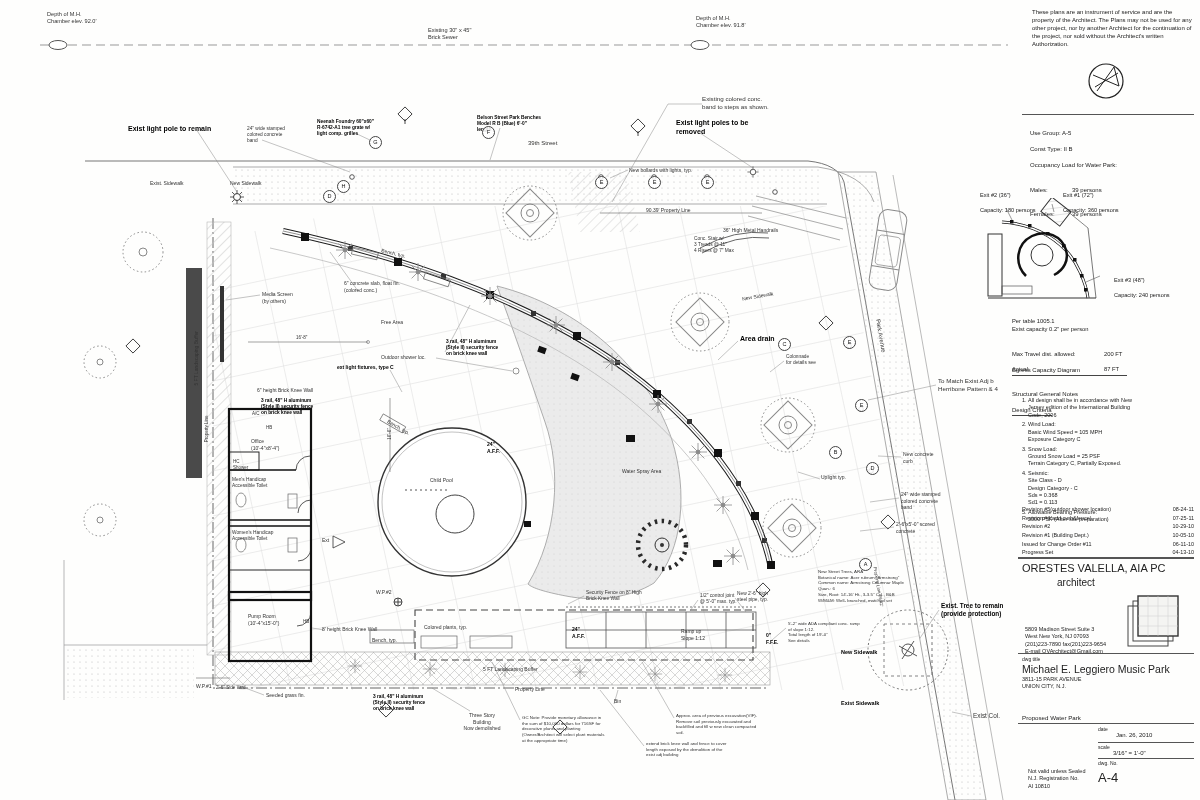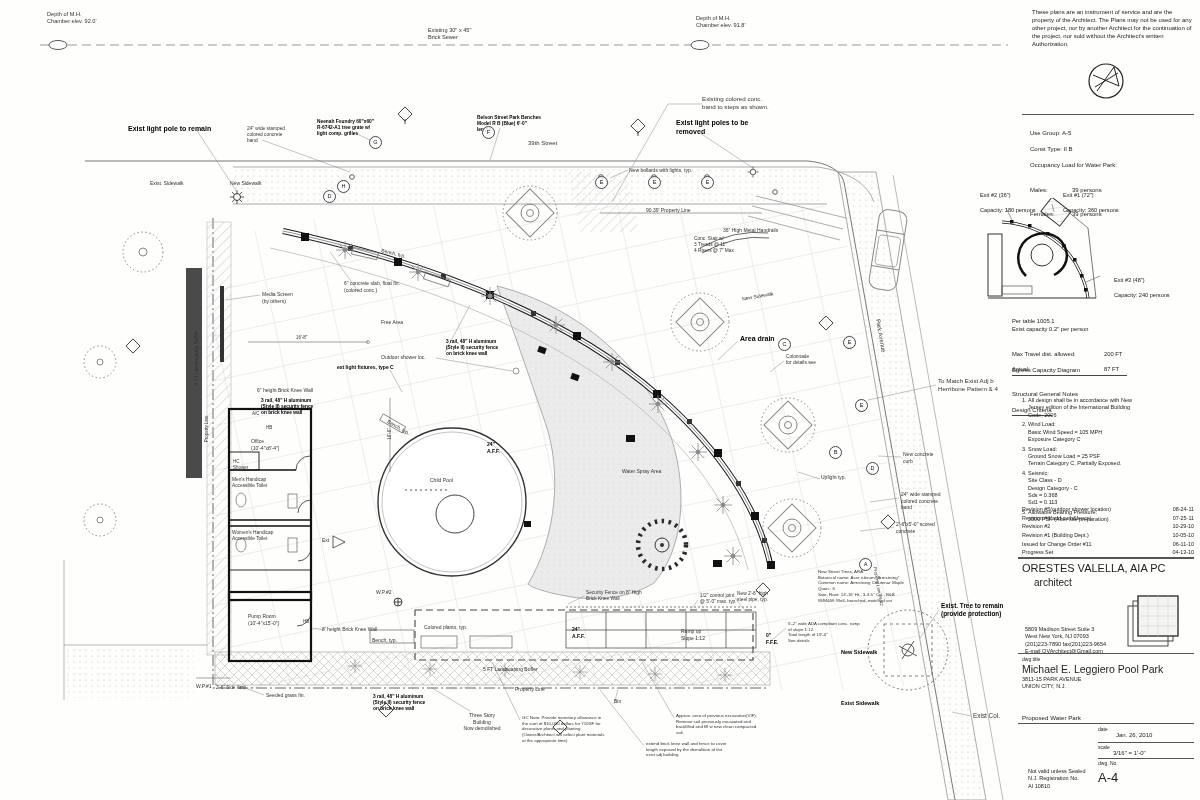--- a/index.html
+++ b/index.html
@@ -660,37 +660,37 @@
       </div>
     <div class="rev-row">
         <span>Progress Set</span>
         <span>04-13-10</span>
       </div>
   </div>
 
   <div class="rule" style="left:1018px;top:557px;width:176px;height:2px"></div>
 
   <div class="sb" style="left:1022px;top:561px;font-size:11px">ORESTES VALELLA, AIA PC</div>
-  <div class="sb" style="left:1034px;top:576px;font-size:10px">architect</div>
+  <div class="sb" style="left:1057px;top:576px;font-size:10px">architect</div>
 
   <svg class="abs" style="left:1126px;top:594px" width="56" height="56" viewBox="0 0 56 56">
     <rect x="2" y="12" width="40" height="40" fill="none" stroke="#444" stroke-width="1"></rect>
     <rect x="7" y="7" width="40" height="40" fill="none" stroke="#444" stroke-width="1"></rect>
     <rect x="12" y="2" width="40" height="40" fill="#f4f4f2" stroke="#333" stroke-width="1.4"></rect>
     <path d="M 22 2 V 42 M 32 2 V 42 M 42 2 V 42 M 12 12 H 52 M 12 22 H 52 M 12 32 H 52" stroke="#ccc" stroke-width="0.5"></path>
   </svg>
 
   <div class="sb" style="left:1025px;top:626px;font-size:5.5px">5809 Madison Street Suite 3
 West New York, NJ 07093
 (201)223-7890 fax(201)223-9654
 E-mail OVArchitect@Gmail.com</div>
 
   <div class="rule" style="left:1018px;top:653px;width:176px"></div>
   <div class="sb" style="left:1022px;top:656px;font-size:5px">dwg title</div>
-  <div class="sb" style="left:1022px;top:662px;font-size:10.5px">Michael E. Leggiero Pool Park</div>
+  <div class="sb" style="left:1022px;top:662px;font-size:10.5px">Michael E. Leggiero Music Park</div>
   <div class="sb" style="left:1022px;top:676px;font-size:5.5px">3811-15  PARK AVENUE
 UNION CITY, N.J.</div>
 
   <div class="sb" style="left:1022px;top:714px;font-size:6.2px">Proposed Water Park</div>
   <div class="rule" style="left:1018px;top:723px;width:176px"></div>
 
   <div class="sb" style="left:1098px;top:726px;font-size:5px">date</div>
   <div class="sb" style="left:1116px;top:731px;font-size:6px">Jan. 26, 2010</div>
   <div class="rule" style="left:1098px;top:742px;width:96px"></div>
   <div class="sb" style="left:1098px;top:744px;font-size:5px">scale</div>

